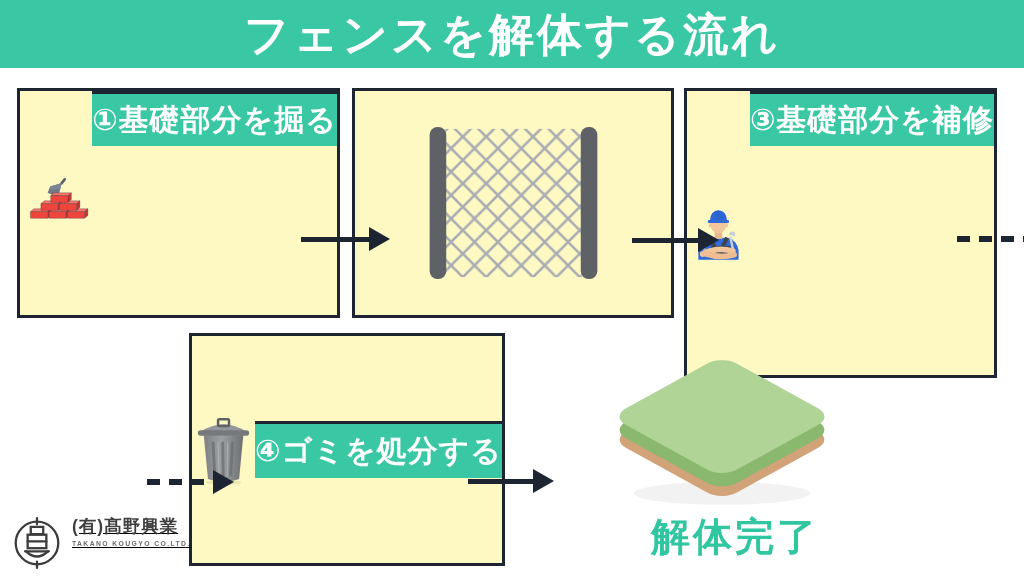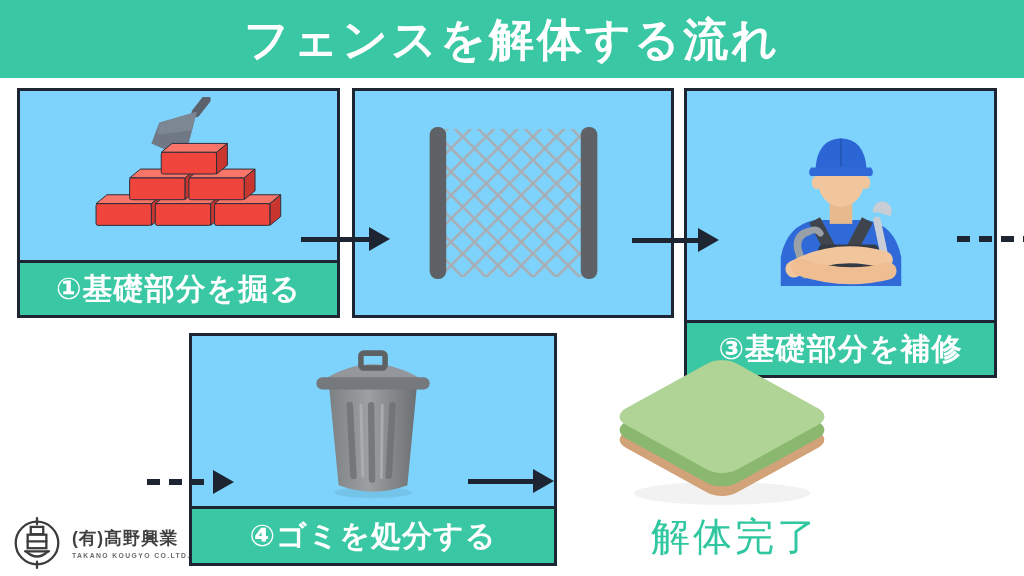--- a/index.html
+++ b/index.html
@@ -2,35 +2,35 @@
 <html><head>
 <meta charset="utf-8">
 <style>
   html,body{margin:0;padding:0;background:#e8e8e8;}
   .canvas{
     position:relative;width:1024px;height:576px;background:#ffffff;
     font-family:"Liberation Sans","DejaVu Sans",sans-serif;overflow:hidden;
   }
   
   .header{
-    position:absolute;left:0;top:0;width:1024px;height:78px;background:#3ac7a4;
+    position:absolute;left:0;top:0;width:1024px;height:68px;background:#3ac7a4;
     display:flex;align-items:center;justify-content:center;
   }
   .header .title{
     color:#ffffff;font-size:45px;font-weight:bold;letter-spacing:3px;line-height:1;
   }
   
   .step-box{
-    position:absolute;border:3px solid #1d2533;background:#7dd3fc;
-    display:flex;flex-direction:column;box-sizing:border-box;
+    position:absolute;border:3px solid #1d2533;background:#fef9c3;
+    display:flex;flex-direction:row;box-sizing:border-box;
   }
   .box1{left:17px;top:88px;width:323px;height:230px;}
   .box2{left:352px;top:88px;width:322px;height:230px;}
   .box3{left:684px;top:88px;width:313px;height:290px;}
-  .box4{left:189px;top:333px;width:368px;height:233px;}
+  .box4{left:189px;top:333px;width:316px;height:233px;align-items:center;}
   .img-area{flex:1;display:flex;align-items:center;justify-content:center;overflow:hidden;}
   .label-band{
     height:52px;flex:0 0 52px;background:#3ac7a4;border-top:3px solid #1d2533;
     display:flex;align-items:center;justify-content:center;
     color:#ffffff;font-size:30px;font-weight:bold;letter-spacing:1px;white-space:nowrap;
   }
   .box4 .label-band{height:54px;flex-basis:54px;}
   
   .arrow{position:absolute;display:flex;align-items:center;z-index:5;}
   .arrow .shaft{flex:1;height:5px;background:#1d2533;}
@@ -43,24 +43,24 @@
   }
   .arrow-s1-s2{left:301px;top:227px;width:89px;}
   .arrow-s2-s3{left:632px;top:228px;width:87px;}
   .arrow-s3-wrap{left:957px;top:236px;width:67px;}
   .arrow-wrap-s4{left:147px;top:470px;width:87px;}
   .arrow-s4-done{left:468px;top:469px;width:86px;}
   
   .slab-wrap{position:absolute;left:588px;top:340px;}
   .completion-label{
     position:absolute;left:575px;top:510px;width:320px;text-align:center;
-    color:#2fc6a0;font-size:39px;font-weight:normal;letter-spacing:3px;
-  }
-  
-  .logo{position:absolute;left:10px;top:516px;display:flex;align-items:center;gap:8px;}
+    color:#2fc6a0;font-size:39px;font-weight:bold;letter-spacing:3px;
+  }
+  
+  .logo{position:absolute;left:10px;top:516px;display:flex;align-items:flex-start;gap:8px;text-decoration:underline;}
   .logo-text{display:flex;flex-direction:column;}
   .company-ja{color:#3f3f3f;font-size:17.5px;font-weight:bold;letter-spacing:1px;line-height:1.2;}
   .company-en{color:#6a6a6a;font-size:6.8px;font-weight:bold;letter-spacing:1.4px;margin-top:3px;}
 </style>
 </head>
 <body>
 
 <div class="canvas">
 
   <div class="header">

